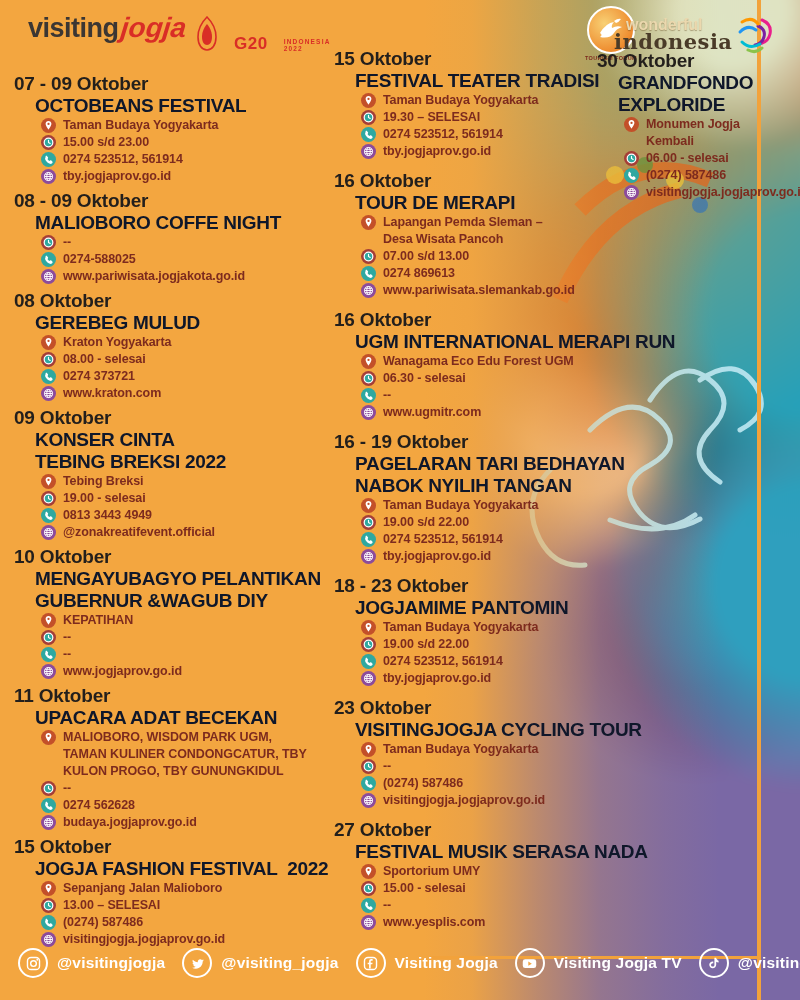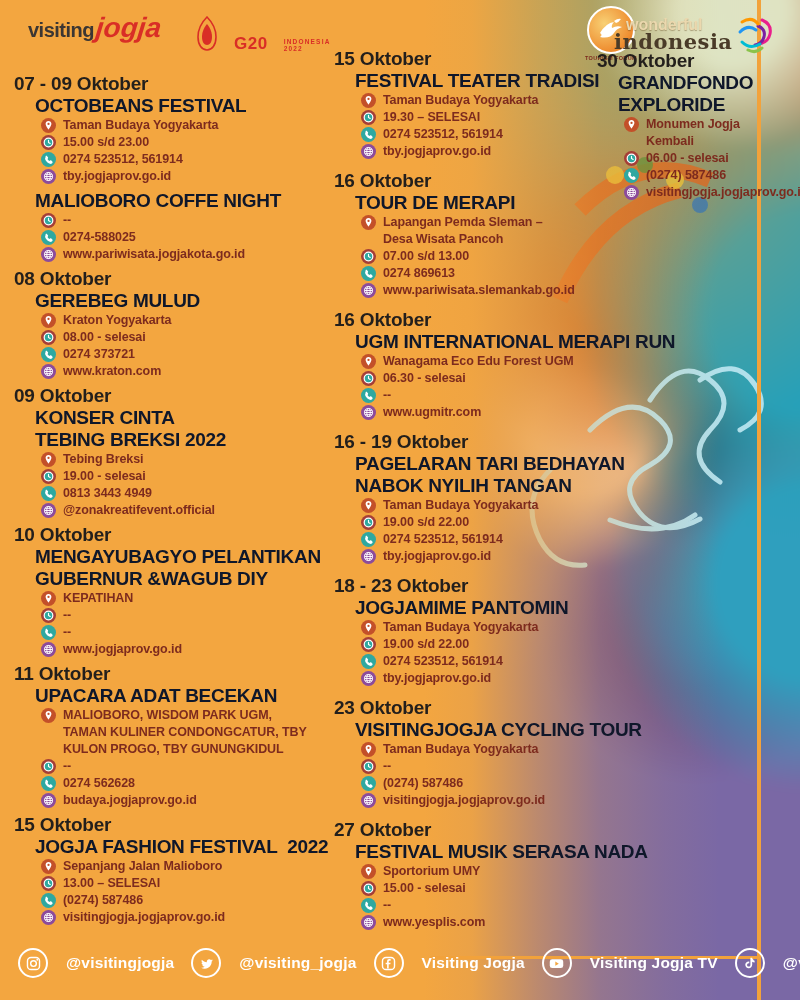--- a/index.html
+++ b/index.html
@@ -24,21 +24,21 @@
       radial-gradient(circle at 70% 90%, #7a68a5 0 30%, transparent 58%),
       linear-gradient(180deg,#98a06e 0%,#ad9f78 16%,#c9885a 32%,#c7906e 47%,#9d7e8e 64%,#8b79a8 82%,#7d6ba0 100%);}
   .photo svg.squiggles{position:absolute;left:0;top:0;}
   .photo-fade{position:absolute;left:400px;top:0;width:400px;height:1000px;z-index:2;
     background:linear-gradient(90deg,#F3A640 0%,#F3A640 6%,rgba(243,166,64,.93) 18%,
       rgba(243,166,64,.55) 34%,rgba(243,166,64,.22) 50%,rgba(243,166,64,.08) 66%,rgba(243,166,64,0) 80%);}
   .frame-v{position:absolute;left:757px;top:0;width:4px;height:1000px;background:#F2A23B;z-index:3;}
   .frame-h{position:absolute;left:430px;top:956px;width:330px;height:3px;background:#F2A23B;z-index:3;}
   
   .logo{position:absolute;left:28px;top:12px;z-index:5;display:flex;align-items:baseline;}
-  .logo .visiting{font-size:20px;font-weight:700;color:#3B3633;letter-spacing:-.5px;}
+  .logo .visiting{font-size:27px;font-weight:700;color:#3B3633;letter-spacing:-.5px;}
   .logo .jogja{font-size:28px;font-weight:800;font-style:italic;color:#D92E26;
     transform:skewX(-6deg);display:inline-block;margin-left:2px;}
   .g20{position:absolute;left:196px;top:16px;z-index:5;display:flex;align-items:flex-end;gap:16px;}
   .g20 .g20main{font-size:17px;font-weight:800;color:#D92E26;letter-spacing:.5px;line-height:1;}
   .g20 .g20sub{display:flex;flex-direction:column;line-height:1.1;}
   .g20 .g20sub span{font-size:6.5px;font-weight:700;color:#D92E26;letter-spacing:1.2px;}
   .dove{position:absolute;left:583px;top:6px;z-index:5;width:56px;text-align:center;}
   .dove .circ{width:44px;height:44px;margin:0 auto;border-radius:50%;
     background:radial-gradient(circle at 35% 35%,#F8D074,#EE8C2F 70%,#E06A20);
     border:2px solid #fff;display:flex;align-items:center;justify-content:center;}
@@ -58,21 +58,21 @@
   .event-date{font-size:19px;line-height:22px;font-weight:800;color:#231F1C;letter-spacing:-.2px;white-space:pre;}
   .event-title{font-size:19px;line-height:22px;font-weight:800;color:#0f172a;letter-spacing:-.3px;
     padding-left:21px;white-space:pre;}
   .detail-row{display:flex;gap:7px;align-items:flex-start;padding-left:27px;}
   .detail-row .icw{flex:0 0 15px;height:15px;margin-top:1px;}
   .detail-row .icw svg{display:block;}
   .detail-text{font-size:12.5px;line-height:17px;font-weight:700;color:#7D2B1E;white-space:pre;letter-spacing:-.1px;}
   
   .footer{position:absolute;left:18px;top:948px;width:764px;z-index:6;display:flex;
     align-items:center;gap:17px;}
-  .footer .fitem{display:flex;align-items:center;gap:18px;}
+  .footer .fitem{display:flex;align-items:center;gap:9px;}
   .footer .ficon{width:30px;height:30px;border-radius:50%;border:2px solid #fff;
     display:flex;align-items:center;justify-content:center;box-sizing:border-box;}
   .footer .flabel{font-size:15.5px;font-weight:800;color:#fff;letter-spacing:.2px;white-space:nowrap;}
 </style>
 </head>
 <body>
 
 <div class="poster">
 
   <div class="photo">
@@ -186,20 +186,21 @@
                 <circle cx="8" cy="8" r="4.3"></circle>
                 <ellipse cx="8" cy="8" rx="1.9" ry="4.3"></ellipse>
                 <path d="M3.7 8h8.6M4.4 5.7h7.2M4.4 10.3h7.2"></path>
               </g>
             </svg>
           </span>
           <span class="detail-text">tby.jogjaprov.go.id</span>
         </div>
       </div>
       <div class="event">
+        <div class="event-date">08 - 09 Oktober</div>
         <div class="event-title">MALIOBORO COFFE NIGHT</div>
         <div class="detail-row">
           <span class="icw">
             <svg width="15" height="15" viewBox="0 0 16 16">
               <circle cx="8" cy="8" r="8" fill="#A53E37"></circle>
               <circle cx="8" cy="8" r="4.6" fill="#2FA8A0" stroke="#fff" stroke-width="1.3"></circle>
               <path d="M8 5.6V8l1.8 1.1" stroke="#fff" stroke-width="1.2" fill="none" stroke-linecap="round"></path>
             </svg>
           </span>
           <span class="detail-text">--</span>

